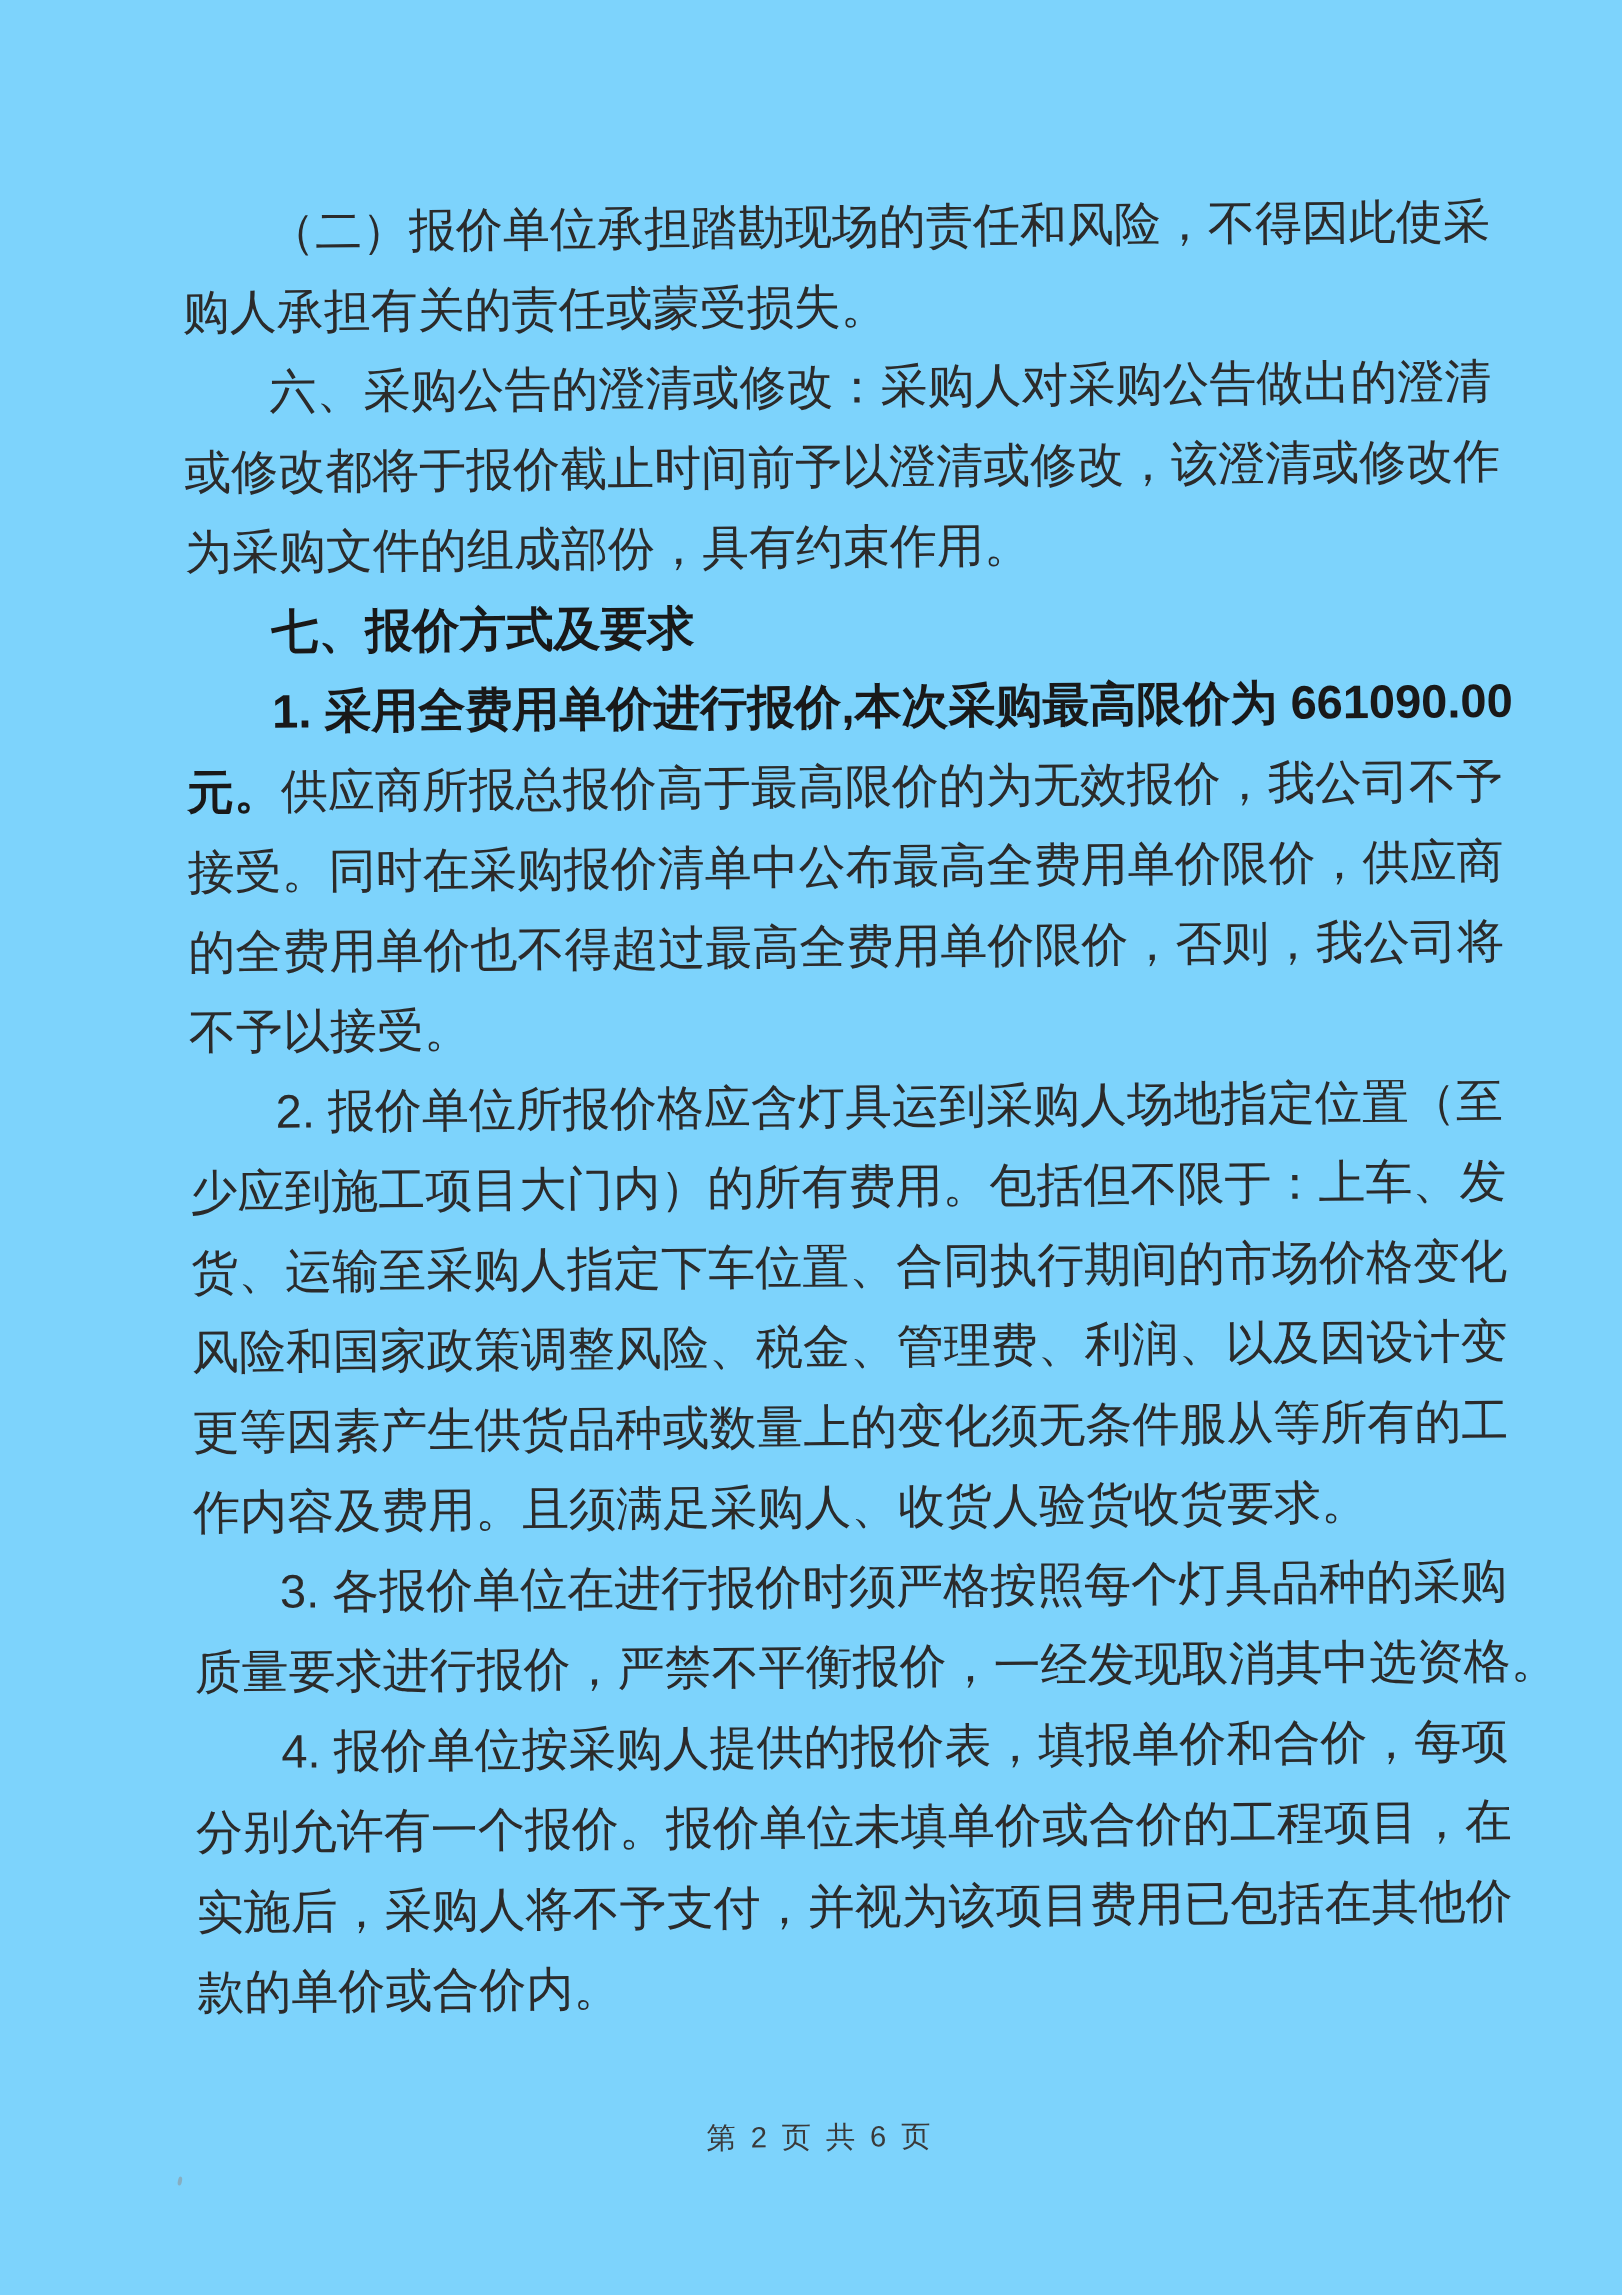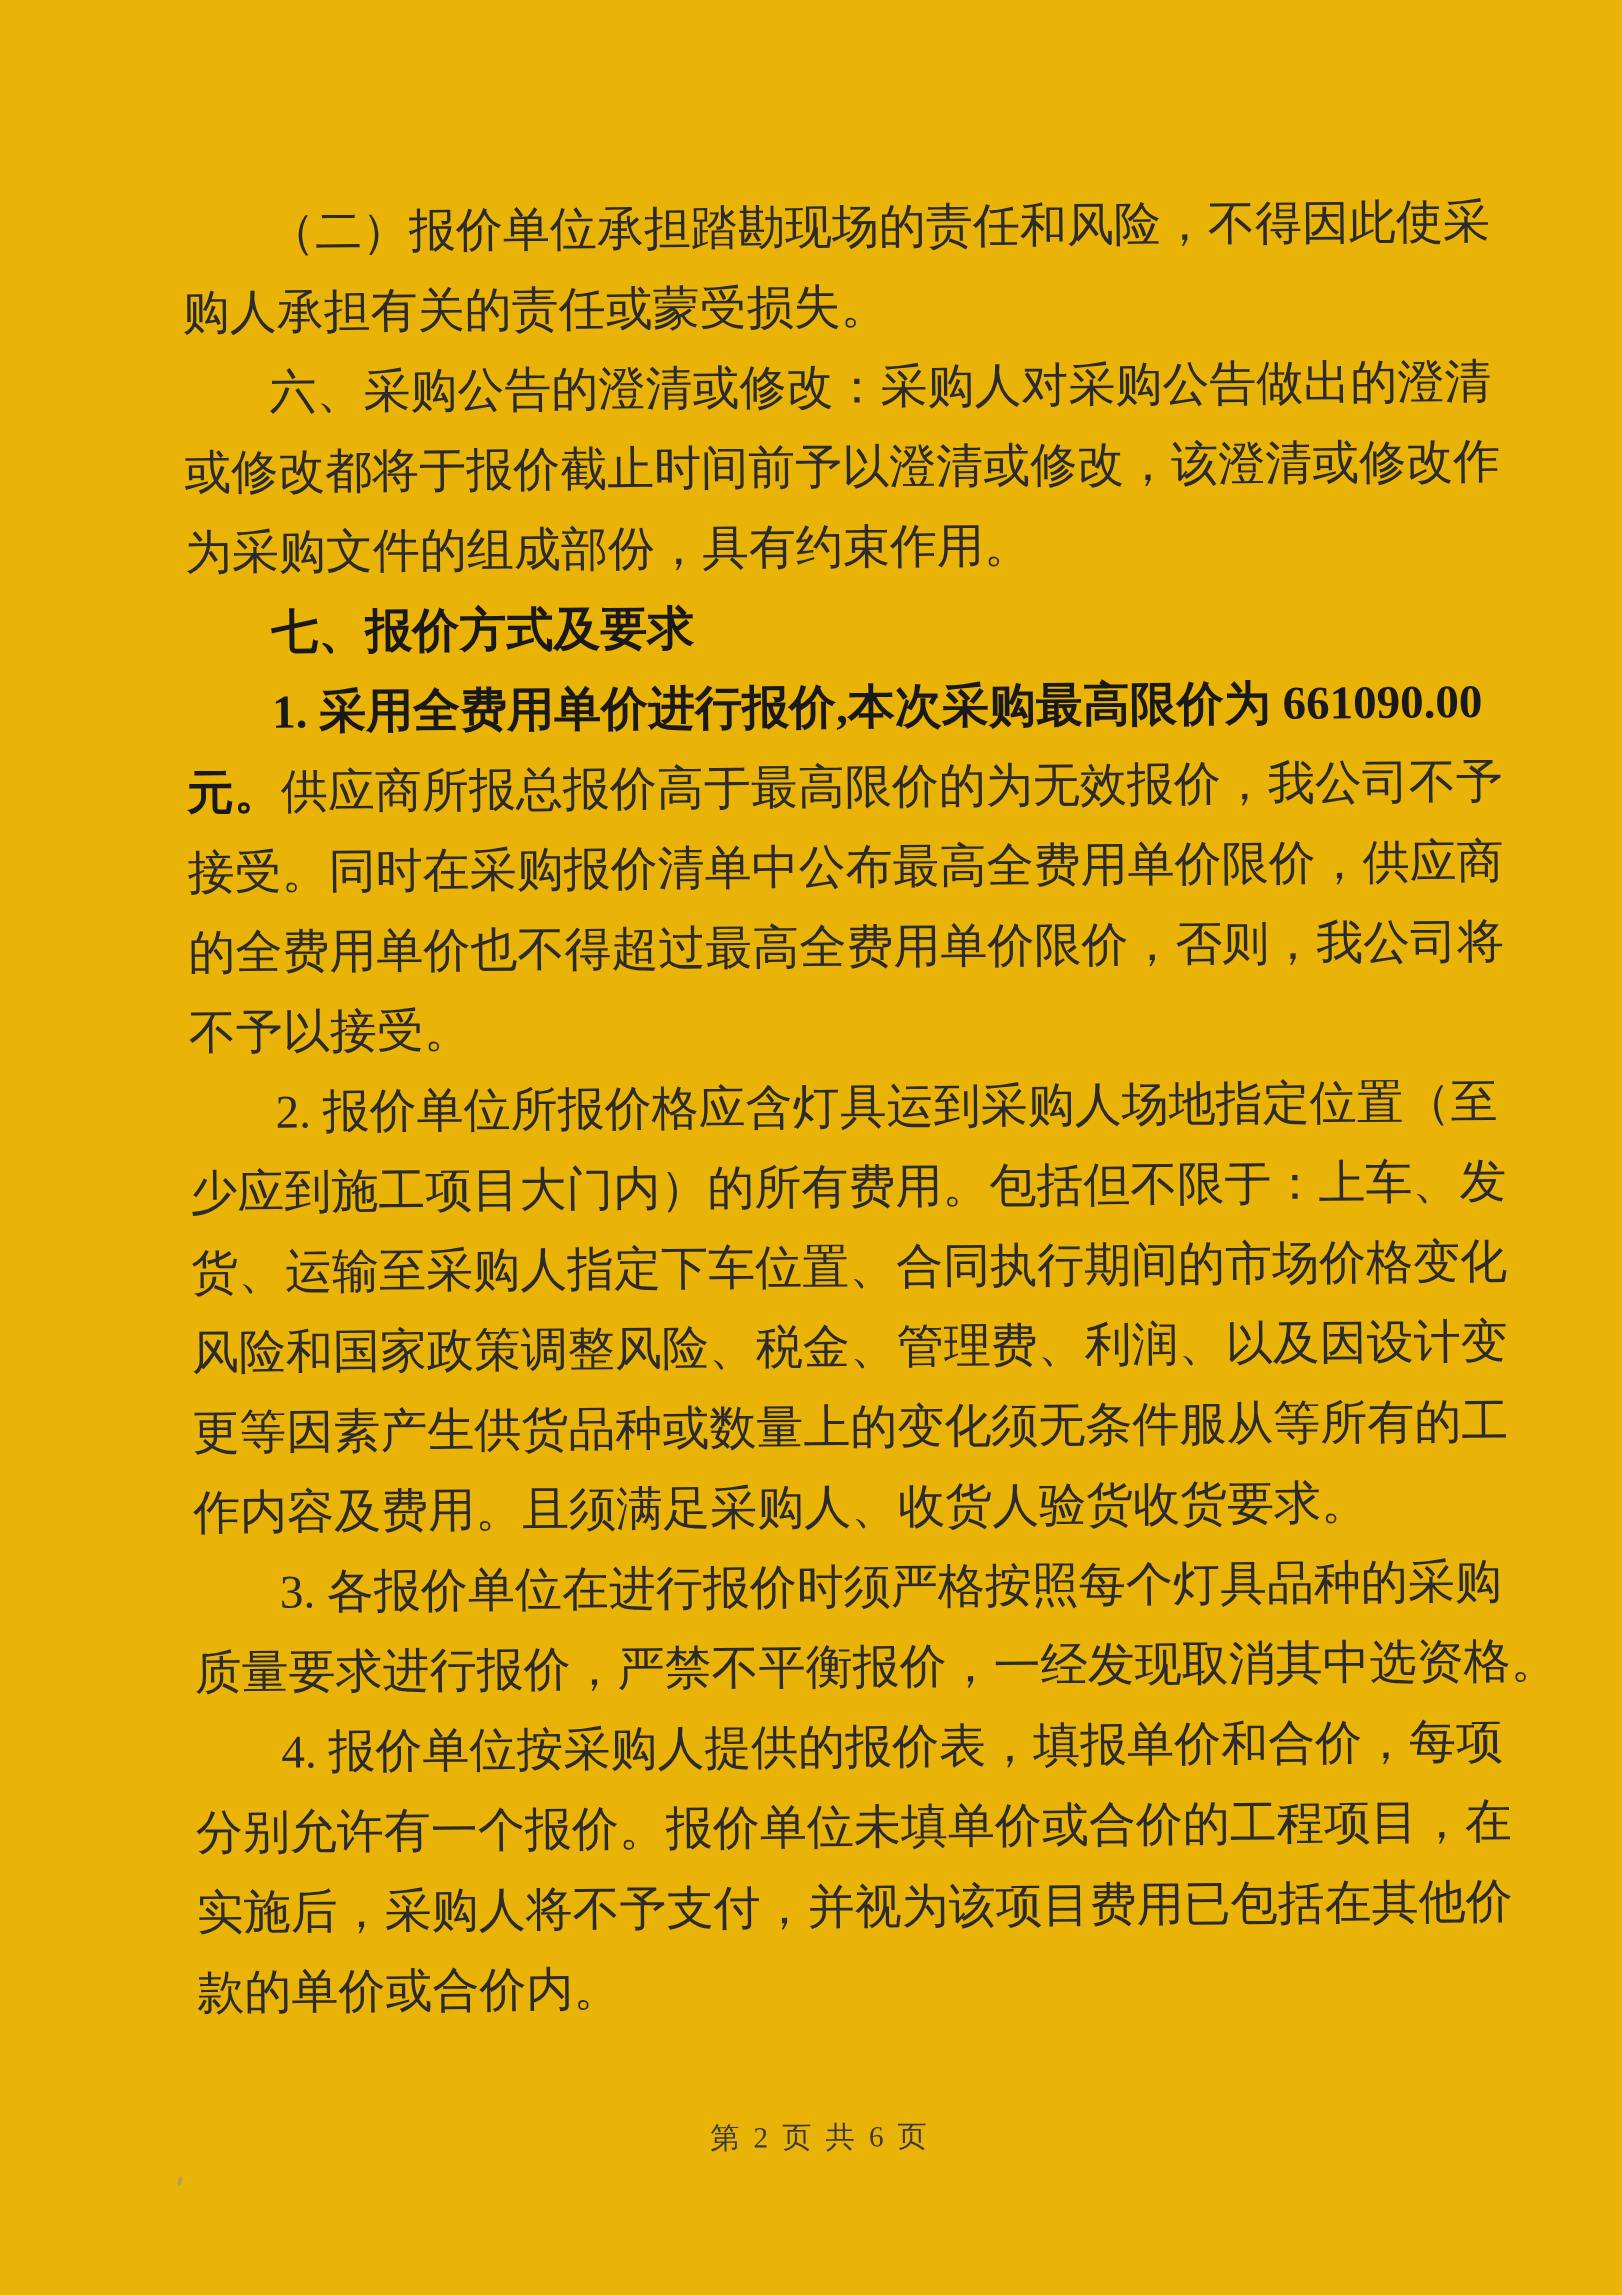--- a/index.html
+++ b/index.html
@@ -4,23 +4,23 @@
 <style>
   html, body {
     margin: 0;
     padding: 0;
     background: #ffffff;
   }
   .page {
     position: relative;
     width: 1623px;
     height: 2295px;
-    background: #eab308;
+    background: #7dd3fc;
     overflow: hidden;
-    font-family: Liberation Serif, serif;
+    font-family: Liberation Sans, sans-serif;
     color: #262626;
   }
   
   .skew {
     position: absolute;
     left: 0; top: 0; right: 0; bottom: 0;
     transform: rotate(-0.5deg);
     transform-origin: 50% 50%;
   }
   .lines {

